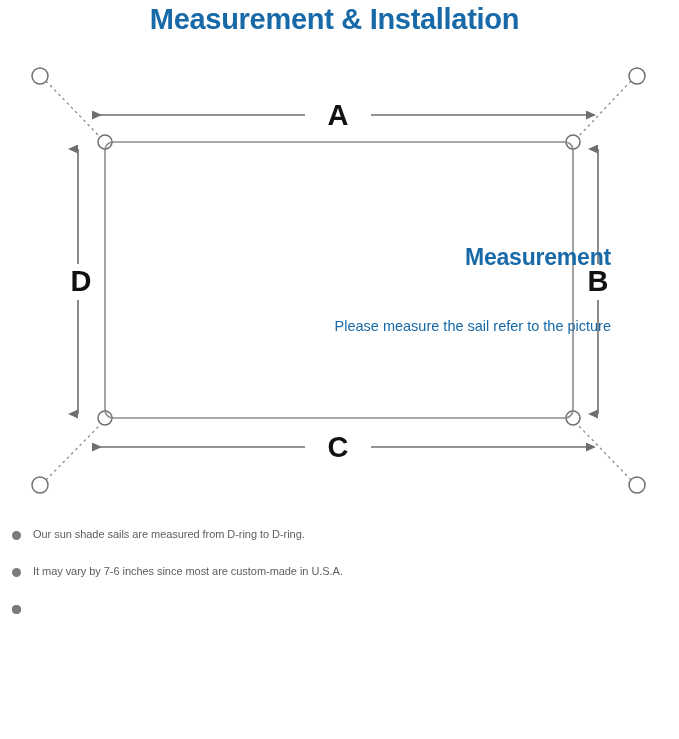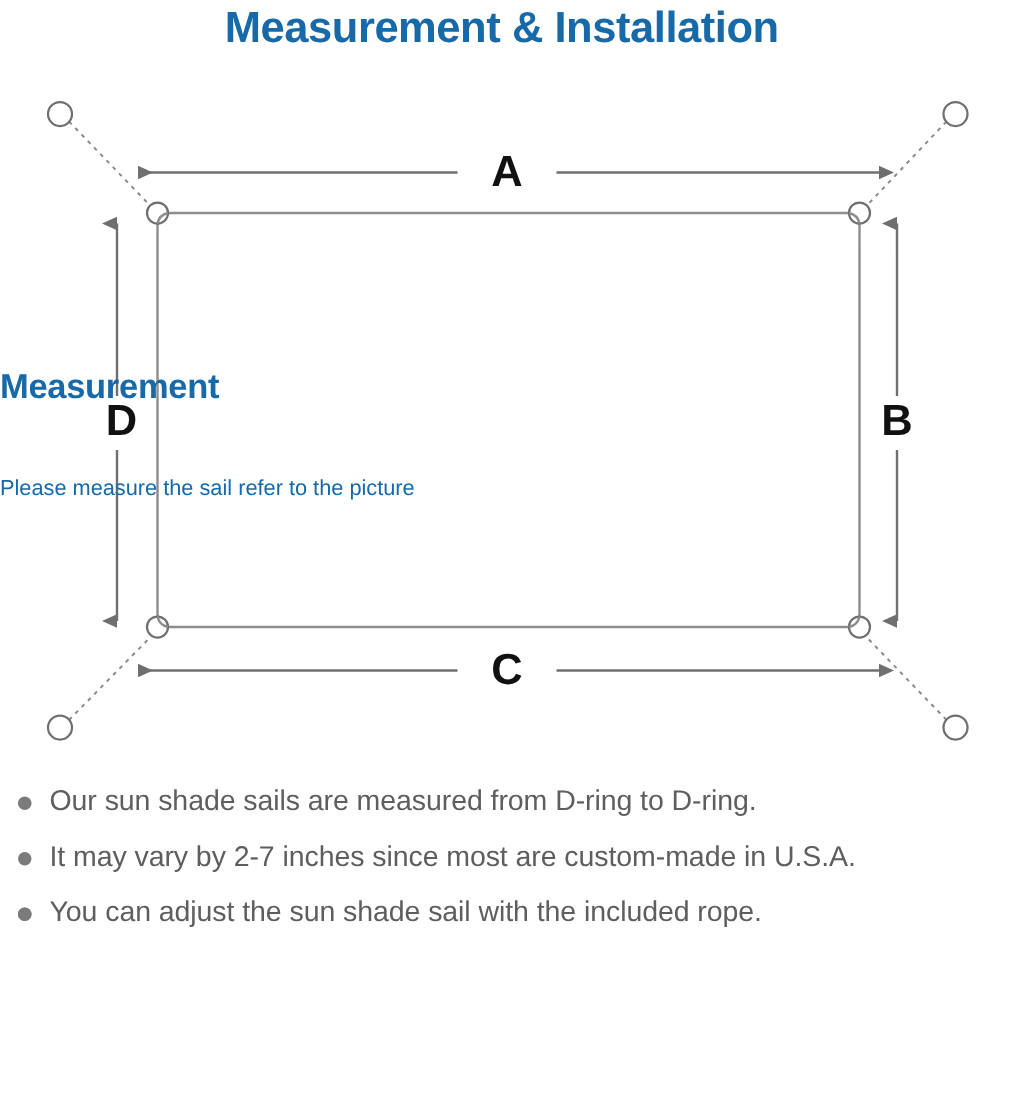--- a/index.html
+++ b/index.html
@@ -38,21 +38,21 @@
     height: 470px;
   }
   #diagram svg {
     display: block;
   }
 
   
   .sail-label {
     position: absolute;
     width: 611px;
-    text-align: left;
+    text-align: right;
     color: #1769A8;
   }
   #sail-heading {
     top: 196px;
     font-size: 23px;
     font-weight: bold;
     letter-spacing: -0.2px;
   }
   #sail-sub {
     top: 230px;
@@ -82,21 +82,21 @@
     left: 0;
     top: 524px;
     width: 679px;
   }
   .note-item {
     position: relative;
     padding-left: 33px;
     padding-right: 6px;
     margin-bottom: 16px;
     color: #5e5e5e;
-    font-size: 19px;
+    font-size: 11px;
     line-height: 21px;
     letter-spacing: -0.05px;
   }
   .note-bullet {
     position: absolute;
     left: 12px;
     top: 7px;
     width: 9px;
     height: 9px;
     border-radius: 50%;
@@ -181,22 +181,21 @@
   <div id="dim-d" class="dim-letter">D</div>
 </div>
 
 <div id="notes">
   <div class="note-item">
     <span class="note-bullet"></span>
     <span>Our sun shade sails are measured from D-ring to D-ring.</span>
   </div>
   <div class="note-item">
     <span class="note-bullet"></span>
-    <span>It may vary by 2-7 inches since most are custom-made in U.S.A.</span>
-  </div>
-  <div class="note-item">
-    <span class="note-bullet"></span>
-  </div>
-  <div class="note-item">
-    <span class="note-bullet"></span>
-    <span>You can adjust the sun shade sail with the included rope.</span>
+    <span>It may vary by 7-6 inches since most are custom-made in U.S.A.</span>
+  </div>
+  <div class="note-item">
+    <span class="note-bullet"></span>
+  </div>
+  <div class="note-item">
+    <span class="note-bullet"></span>
   </div>
 </div>
 
 </body></html>

